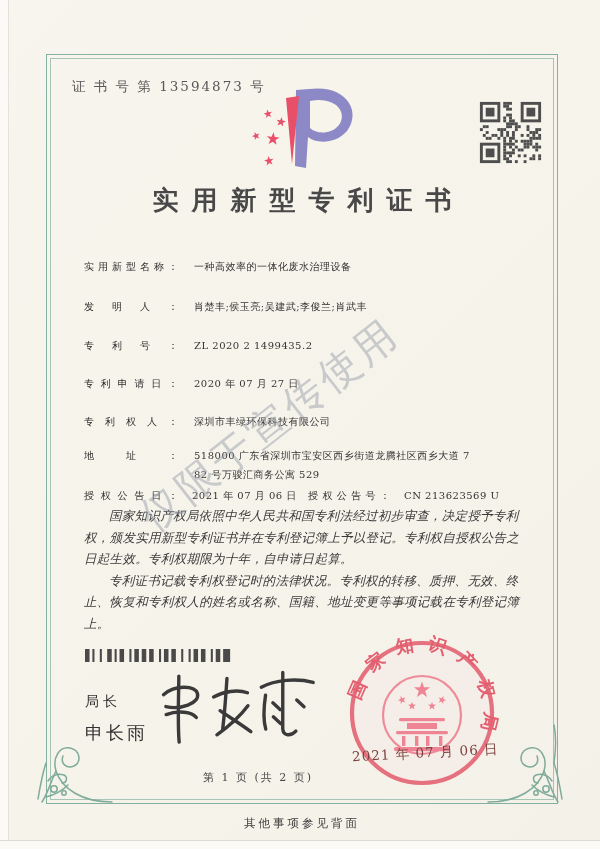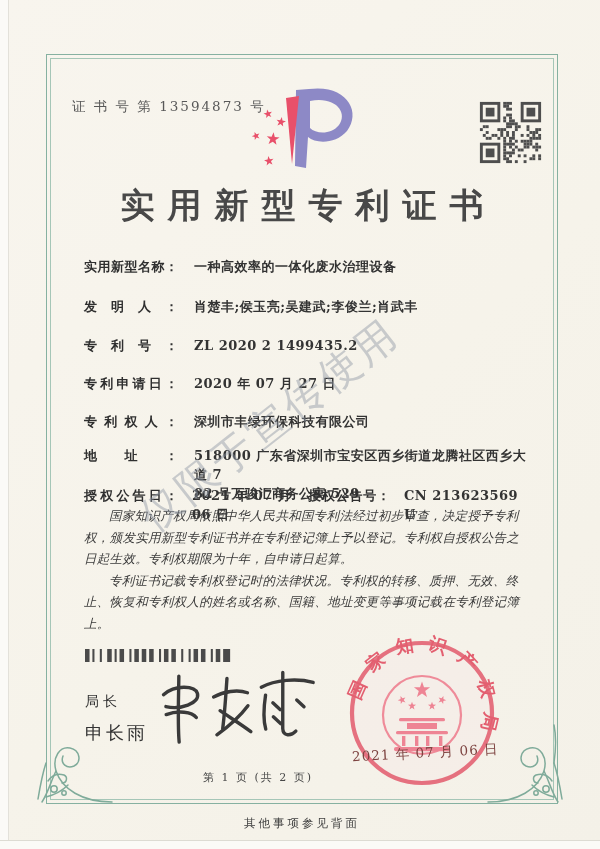--- a/index.html
+++ b/index.html
@@ -5,28 +5,28 @@
   html,body{margin:0;padding:0;background:#e9e8e4;}
   .sheet{
     position:relative;width:600px;height:849px;overflow:hidden;
     background:linear-gradient(135deg,#f8f5ee 0%,#f6f3ea 55%,#f4f1e8 100%);
     font-family:"DejaVu Serif","Liberation Serif",serif;
   }
   .scan-left{position:absolute;left:0;top:0;width:8px;height:100%;background:#fbfaf7;border-right:1px solid #e3e1da;}
   .scan-bottom{position:absolute;left:0;top:841px;width:100%;height:8px;background:#fbfaf7;box-shadow:0 -1px 0 #dddbd3;}
   .frame-outer{position:absolute;left:46px;top:54px;right:42px;bottom:45px;border:1.6px solid #86b1a1;}
   .frame-inner{position:absolute;left:3px;top:3px;right:3px;bottom:3px;border:1px solid #a5c6b7;}
-  .cert-no{position:absolute;left:72px;top:98px;font-size:13.5px;letter-spacing:2px;color:#585858;}
+  .cert-no{position:absolute;left:72px;top:78px;font-size:13.5px;letter-spacing:2px;color:#585858;}
   .logo{position:absolute;left:244px;top:84px;width:122px;height:90px;}
   .qr{position:absolute;left:477px;top:99px;width:67px;height:67px;}
   .title{
     position:absolute;left:46px;top:183px;width:512px;text-align:center;
-    font-size:34px;font-weight:700;letter-spacing:13px;text-indent:13px;color:#484848;
+    font-size:26px;font-weight:700;letter-spacing:13px;text-indent:13px;color:#484848;
   }
-  .frow{position:absolute;left:84px;width:452px;display:flex;font-size:13px;color:#333;line-height:19px;font-weight:bold;}
+  .frow{position:absolute;left:84px;width:452px;display:flex;font-size:10px;color:#333;line-height:19px;}
   .flabel{width:94px;flex:0 0 94px;text-align:justify;text-align-last:justify;-moz-text-align-last:justify;margin-right:8px;color:#2f2f2f;}
   .fvalue{flex:1;letter-spacing:0.5px;margin-left:8px;}
   .pair2{display:flex;width:224px;flex:0 0 224px;}
   .pair2 .flabel{width:82px;flex:0 0 82px;margin-right:6px;}
   .body-text{position:absolute;left:84px;top:505px;width:436px;color:#3a3a3a;}
   .body-text p{margin:0;font-size:12.5px;line-height:1.72;text-indent:2em;font-style:italic;letter-spacing:0.3px;}
   .barcode{position:absolute;left:85px;top:648px;width:148px;height:14px;}
   .director-title{position:absolute;left:85px;top:693px;font-size:14px;letter-spacing:4px;color:#333;}
   .director-name{position:absolute;left:85px;top:721px;font-size:18px;letter-spacing:3px;color:#333;}
   .signature{position:absolute;left:156px;top:664px;width:168px;height:88px;transform:rotate(-2deg);}

